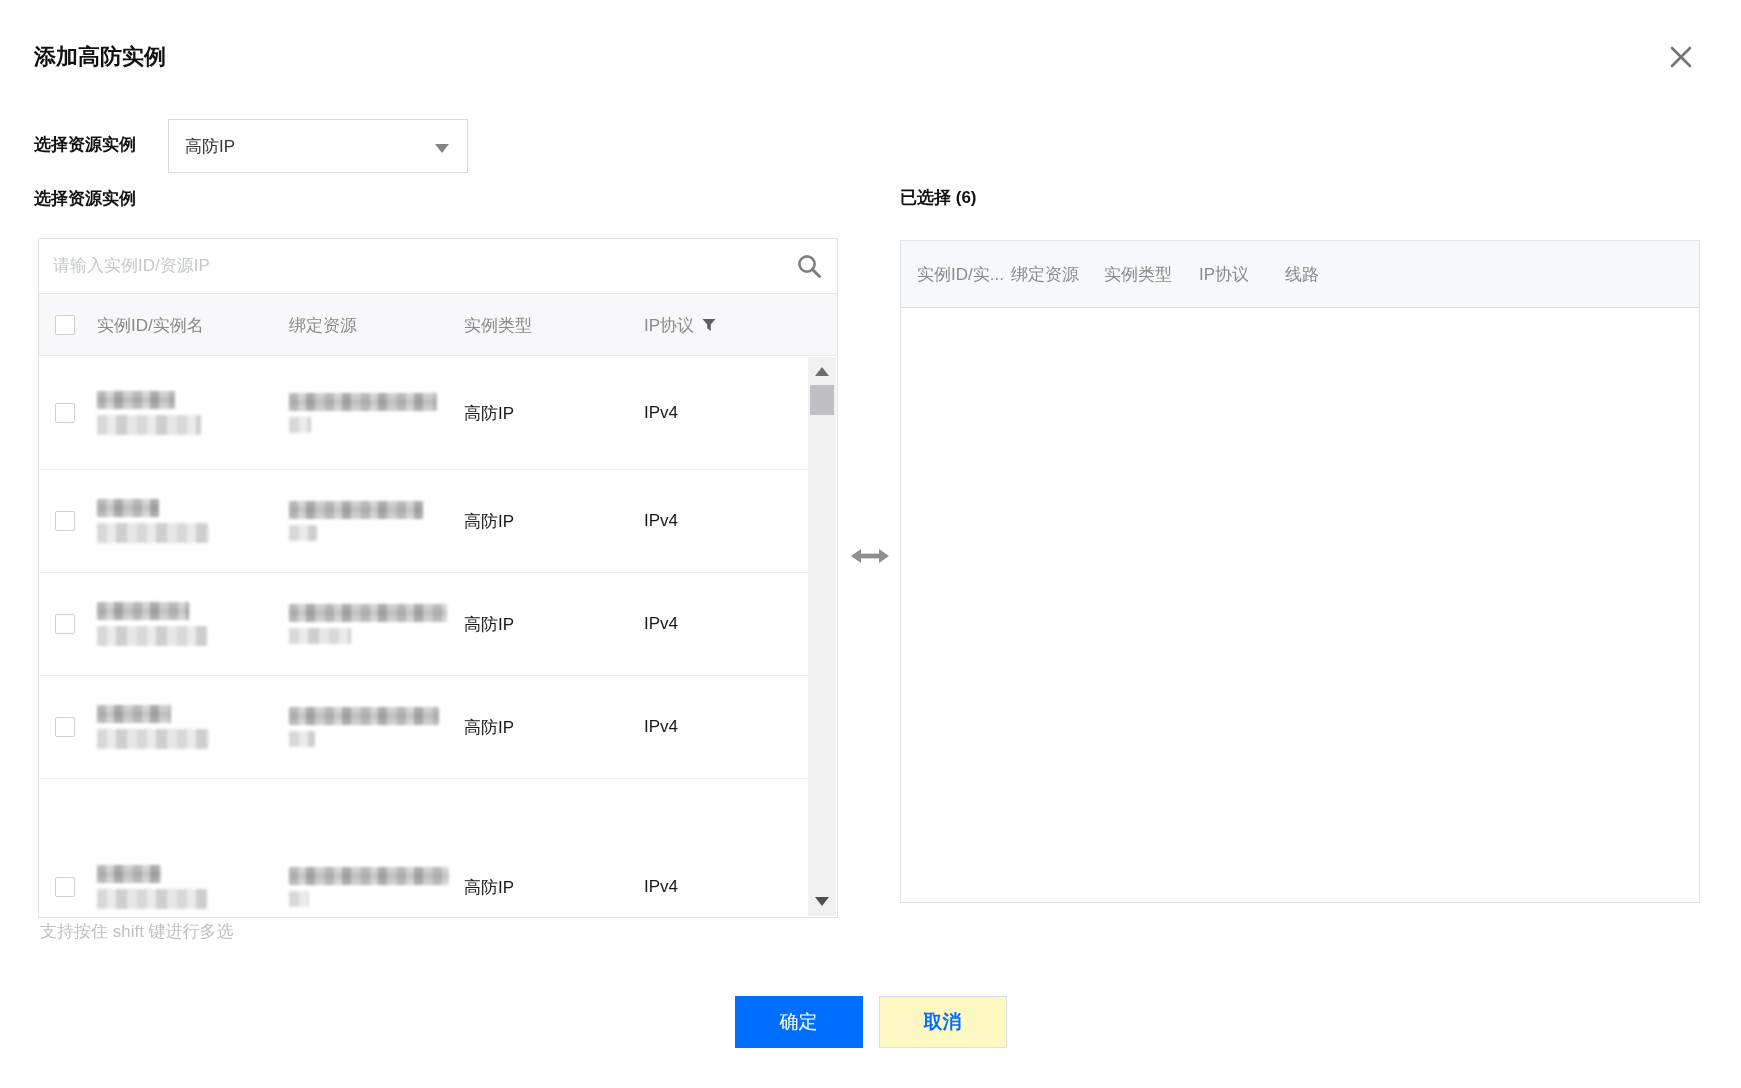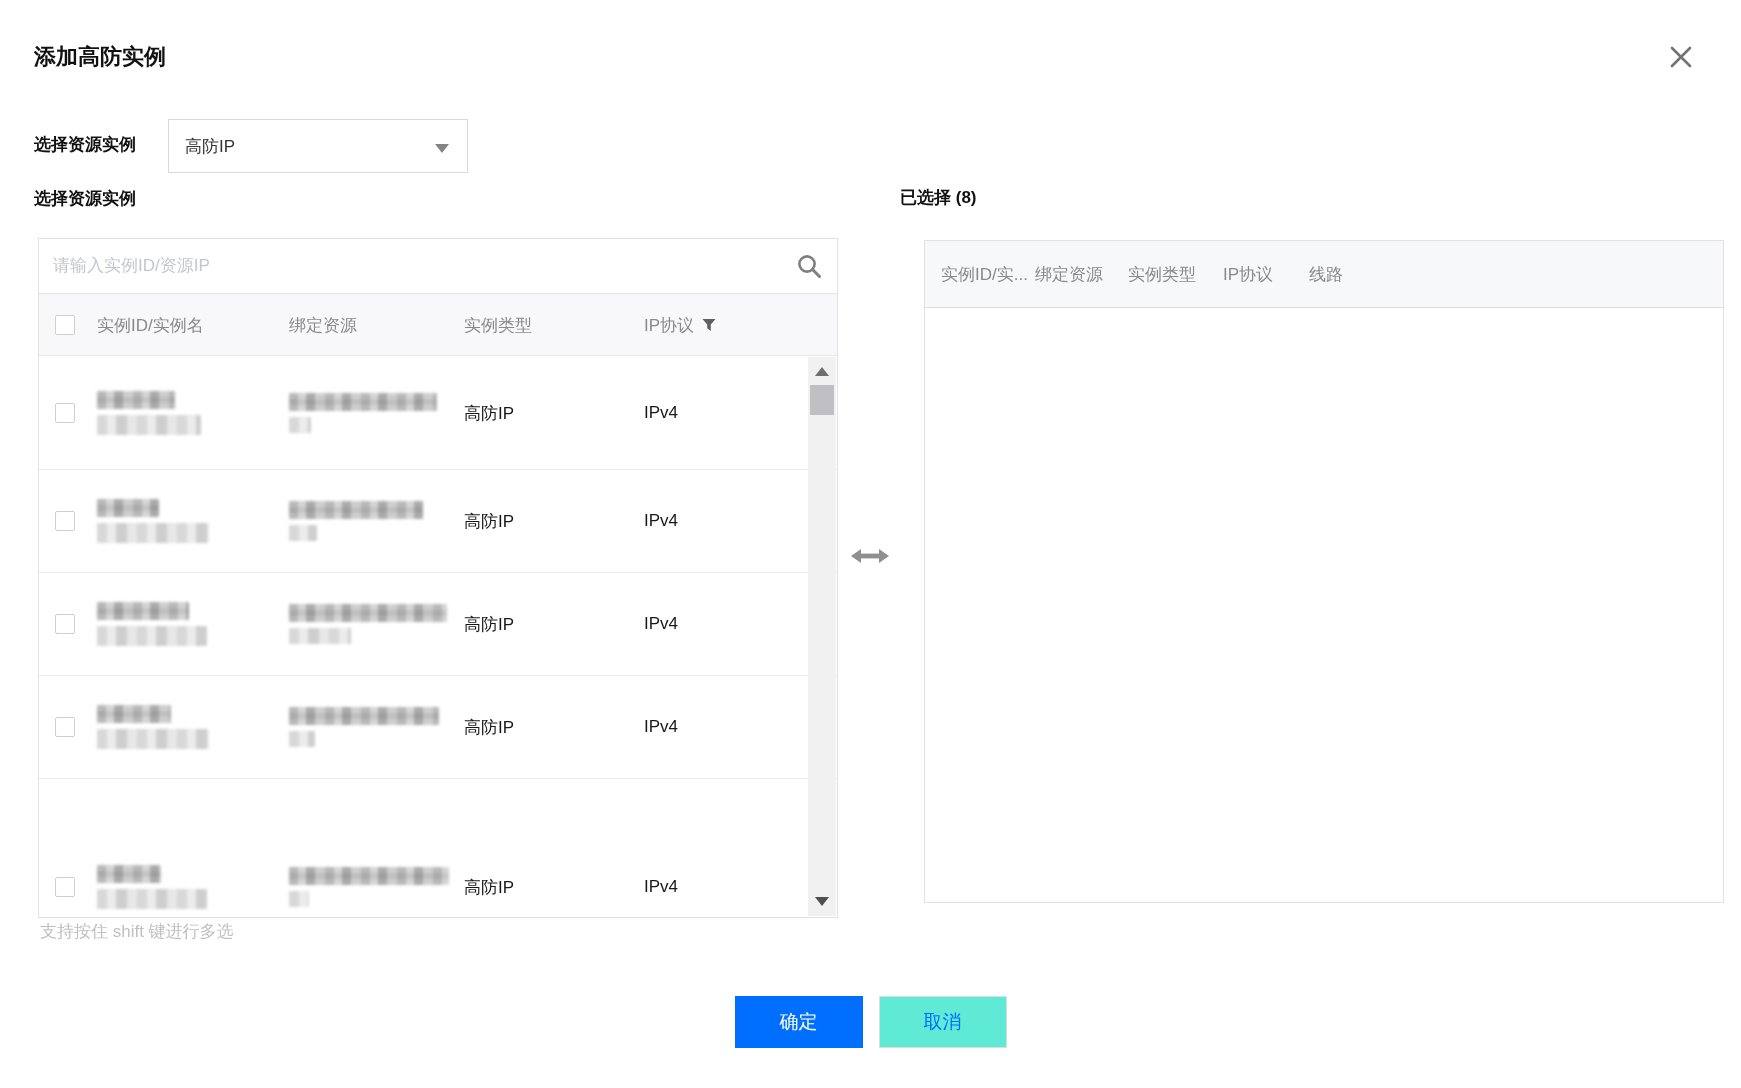--- a/index.html
+++ b/index.html
@@ -50,30 +50,30 @@
   .sb-down{bottom:10px; border-left:7px solid transparent; border-right:7px solid transparent; border-top:9px solid #4f4f4f;}
   .sb-thumb{position:absolute; left:2px; top:28px; width:24px; height:30px; background:#c0c0c4; cursor:grab;}
 
   .shift-hint{position:absolute; left:40px; top:920px; font-size:17px; color:#bfbfbf;text-align:right;}
 
   
   .transfer-arrow{position:absolute; left:851px; top:546px; line-height:0;}
 
   
   .selected-title{position:absolute; left:900px; top:186px; font-size:17px; font-weight:bold; color:#111;}
-  .panel-right{position:absolute; left:900px; top:240px; width:800px; height:663px; border:1px solid #dfe2e8; background:#fff; overflow:hidden;margin-left:24px;}
+  .panel-right{position:absolute; left:900px; top:240px; width:800px; height:663px; border:1px solid #dfe2e8; background:#fff; overflow:hidden;}
   .r-header{position:relative; height:67px; background:#f7f8fa; border-bottom:1px solid #d8dce3; font-size:17px; color:var(--header-text);}
   .rc1{left:16px;} .rc2{left:110px;} .rc3{left:203px;} .rc4{left:298px;} .rc5{left:384px;}
   .r-body{position:relative; height:594px; background:#fff;}
 
   
   .footer{position:absolute; left:0; top:996px; width:100%; display:flex; justify-content:center; gap:16px;}
   .btn{width:128px; height:52px; font-size:19px; display:flex; align-items:center; justify-content:center; cursor:pointer; font-family:inherit;}
   .btn-primary{background:var(--primary); color:#fff; border:none;}
-  .btn-plain{background:#5eead4; color:var(--primary); border:1px solid #dadde2;}
+  .btn-plain{background:#fef9c3; color:var(--primary); border:1px solid #dadde2;font-weight:bold;}
 </style>
 </head>
 <body>
 
 <div class="stage">
 
   <div class="dlg-title">添加高防实例</div>
 
   <div class="close-btn">
     <svg width="26" height="26" viewBox="0 0 26 26">
@@ -204,21 +204,21 @@
   <div class="shift-hint">支持按住 shift 键进行多选</div>
 
   <div class="transfer-arrow">
     <svg width="38" height="20" viewBox="0 0 38 20">
         <polygon points="0,10 10,3 10,17" fill="#8f8f8f"></polygon>
         <rect x="9" y="7.6" width="20" height="4.8" fill="#8f8f8f"></rect>
         <polygon points="38,10 28,3 28,17" fill="#8f8f8f"></polygon>
       </svg>
   </div>
 
-  <div class="selected-title">已选择 (8)</div>
+  <div class="selected-title">已选择 (6)</div>
 
   <div class="panel-right">
     <div class="r-header">
       <span class="hcell rc1">实例ID/实...</span>
       <span class="hcell rc2">绑定资源</span>
       <span class="hcell rc3">实例类型</span>
       <span class="hcell rc4">IP协议</span>
       <span class="hcell rc5">线路</span>
     </div>
     <div class="r-body"></div>

